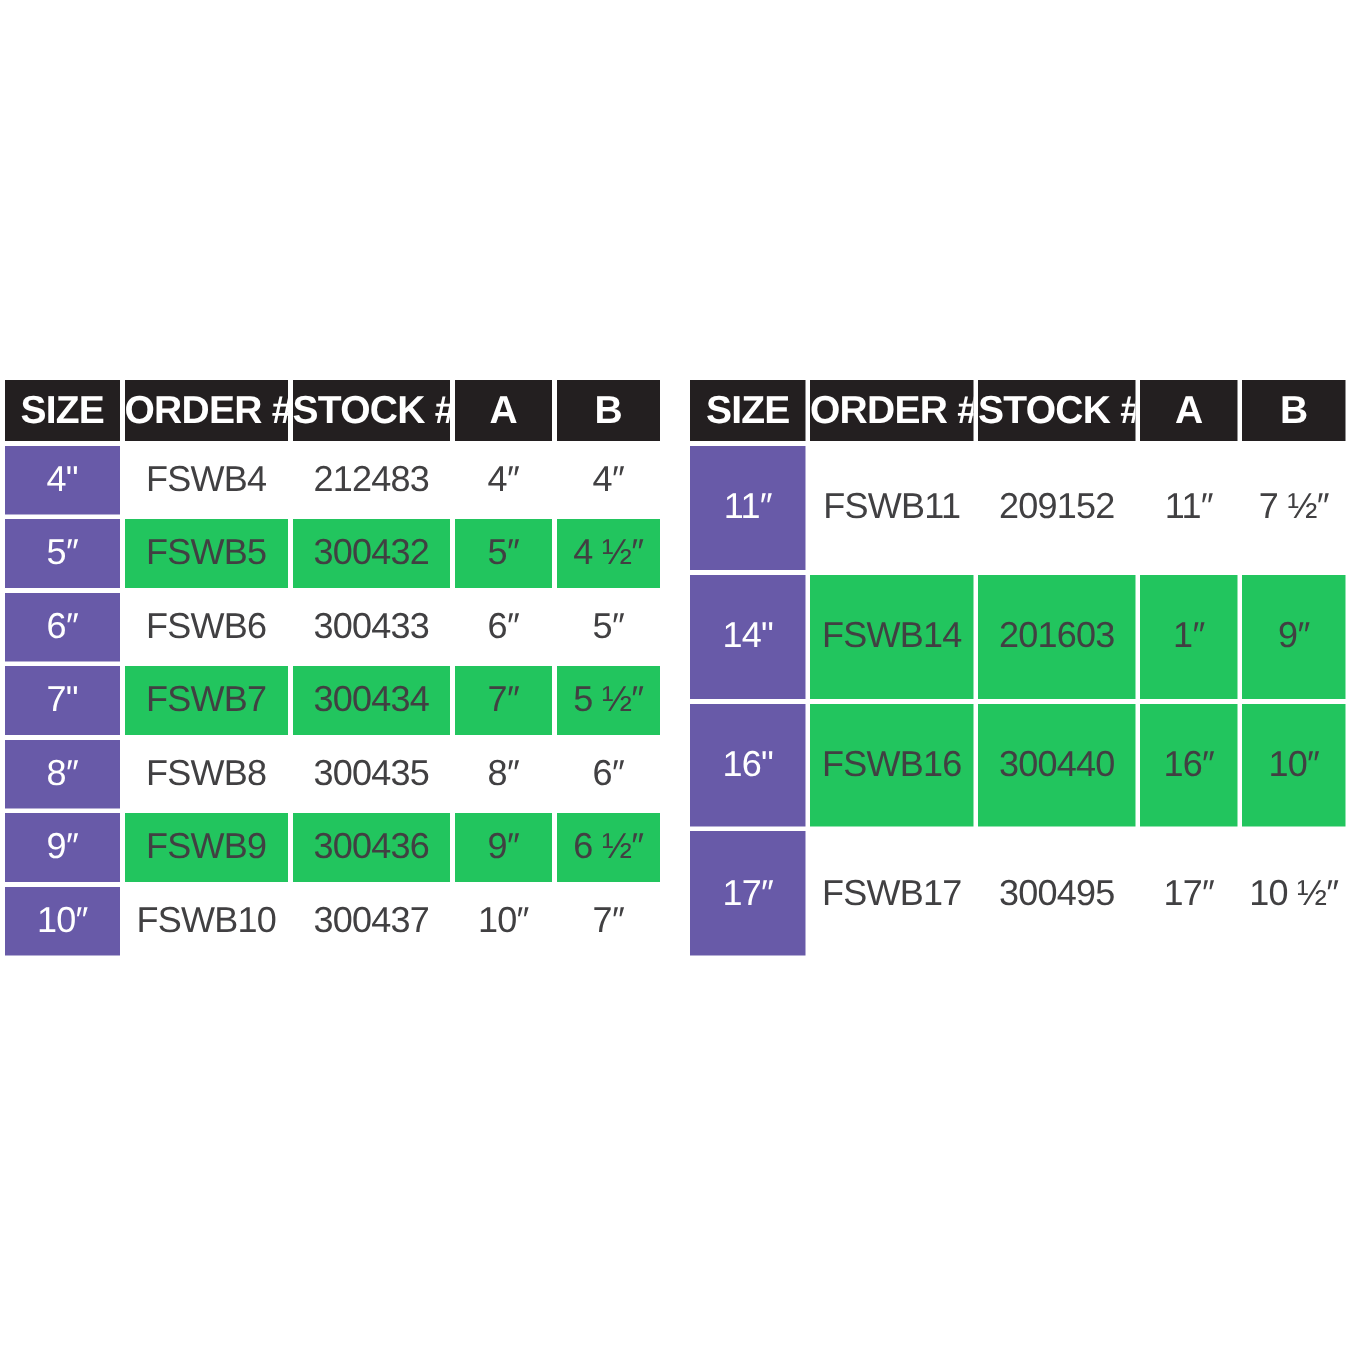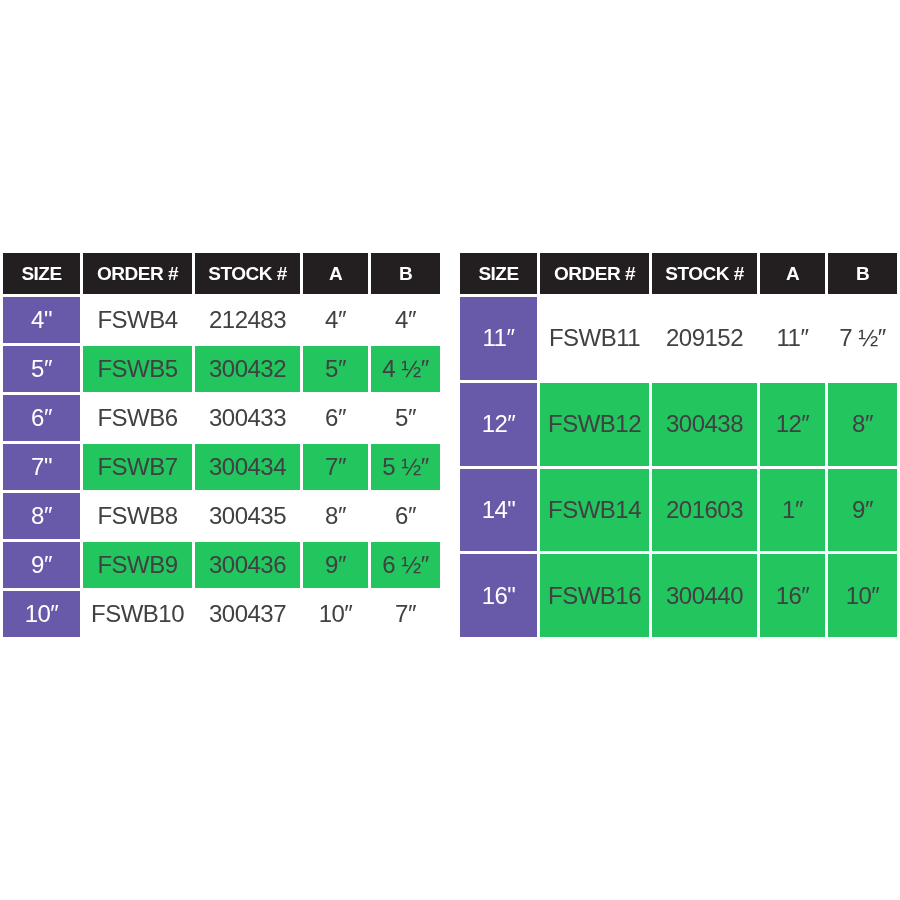--- a/index.html
+++ b/index.html
@@ -39,21 +39,21 @@
     text-align: center;
     vertical-align: middle;
     letter-spacing: -0.5px;
     overflow: hidden;
     white-space: nowrap;
   }
   .spec-table th {
     background: #231f20;
     color: #ffffff;
     height: 41px;
-    font-size: 19px;
+    font-size: 26px;
     font-weight: 700;
   }
   .spec-table td {
     height: 46px;
     font-size: 24px;
     font-weight: 400;
     color: #414042;
     background: #ffffff;
   }
   .spec-table td.size-cell {
@@ -159,37 +159,37 @@
       </thead>
       <tbody>
         <tr>
           <td class="size-cell">11″</td>
           <td class="data-cell">FSWB11</td>
           <td class="data-cell">209152</td>
           <td class="data-cell">11″</td>
           <td class="data-cell">7 ½″</td>
         </tr>
         <tr class="row-alt">
-          <td class="size-cell">12″</td>
-          <td class="data-cell">FSWB12</td>
-          <td class="data-cell">300438</td>
-          <td class="data-cell">12″</td>
-          <td class="data-cell">8″</td>
-        </tr>
-        <tr class="row-alt">
           <td class="size-cell">14"</td>
           <td class="data-cell">FSWB14</td>
           <td class="data-cell">201603</td>
           <td class="data-cell">1″</td>
           <td class="data-cell">9″</td>
         </tr>
         <tr class="row-alt">
           <td class="size-cell">16"</td>
           <td class="data-cell">FSWB16</td>
           <td class="data-cell">300440</td>
           <td class="data-cell">16″</td>
           <td class="data-cell">10″</td>
         </tr>
+        <tr>
+          <td class="size-cell">17″</td>
+          <td class="data-cell">FSWB17</td>
+          <td class="data-cell">300495</td>
+          <td class="data-cell">17″</td>
+          <td class="data-cell">10 ½″</td>
+        </tr>
       </tbody>
     </table>
 
   </div>
 </div>
 
 </body></html>

